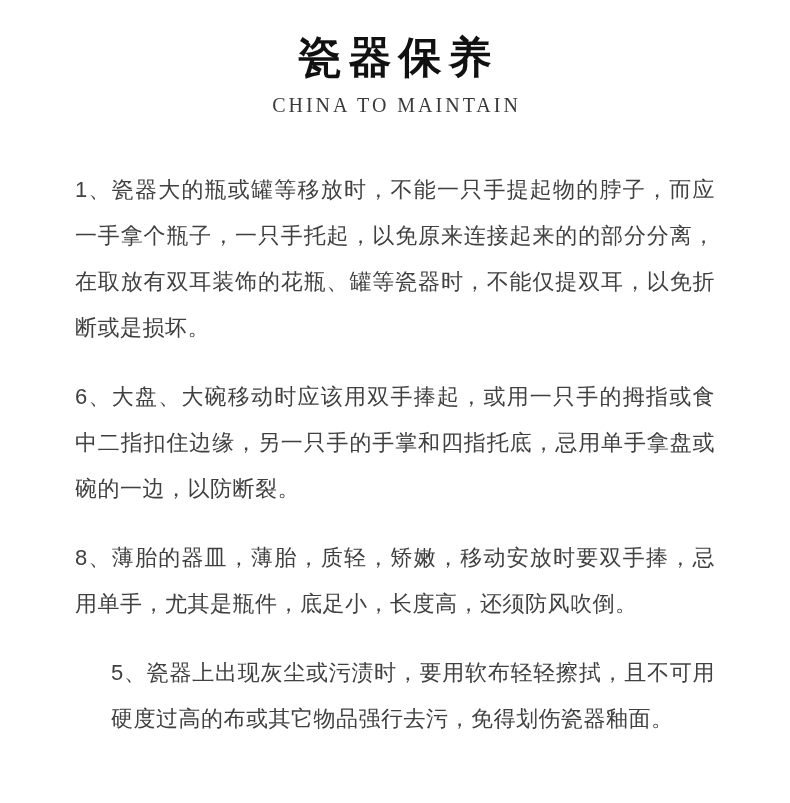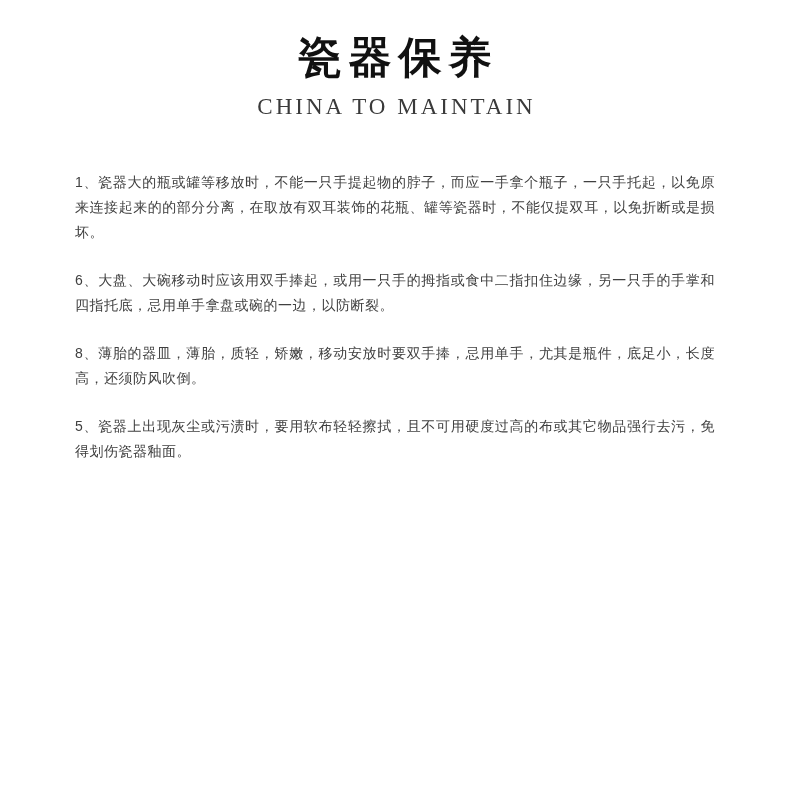--- a/index.html
+++ b/index.html
@@ -22,40 +22,40 @@
     font-size: 43px;
     font-weight: 600;
     color: #111111;
     letter-spacing: 7px;
     text-indent: 7px; 
     line-height: 1.1;
     font-family: "Liberation Sans", "DejaVu Sans", sans-serif;
   }
   .subtitle {
     margin-top: 13px;
-    font-size: 23px;
+    font-size: 20px;
     font-weight: 400;
     color: #3a3a3a;
     letter-spacing: 3px;
     text-indent: 3px;
     font-family: "Liberation Serif", "DejaVu Serif", serif;
   }
   .content {
     margin: 50px 75px 0 75px;
   }
   .content p {
-    font-size: 14px;
-    line-height: 25px;
+    font-size: 22px;
+    line-height: 46px;
     color: #404040;
     text-align: justify;
     text-justify: inter-ideograph;
     margin-bottom: 23px;
     letter-spacing: 0.5px;
   }
-  .content p:last-child { margin-bottom: 0; }
+  .content p:last-child { margin-bottom: 0; margin-left: 36px; }
 </style>
 </head>
 <body>
 
 <div class="page">
   <div class="header">
     <div class="title">瓷器保养</div>
     <div class="subtitle">CHINA TO MAINTAIN</div>
   </div>
   <div class="content">

